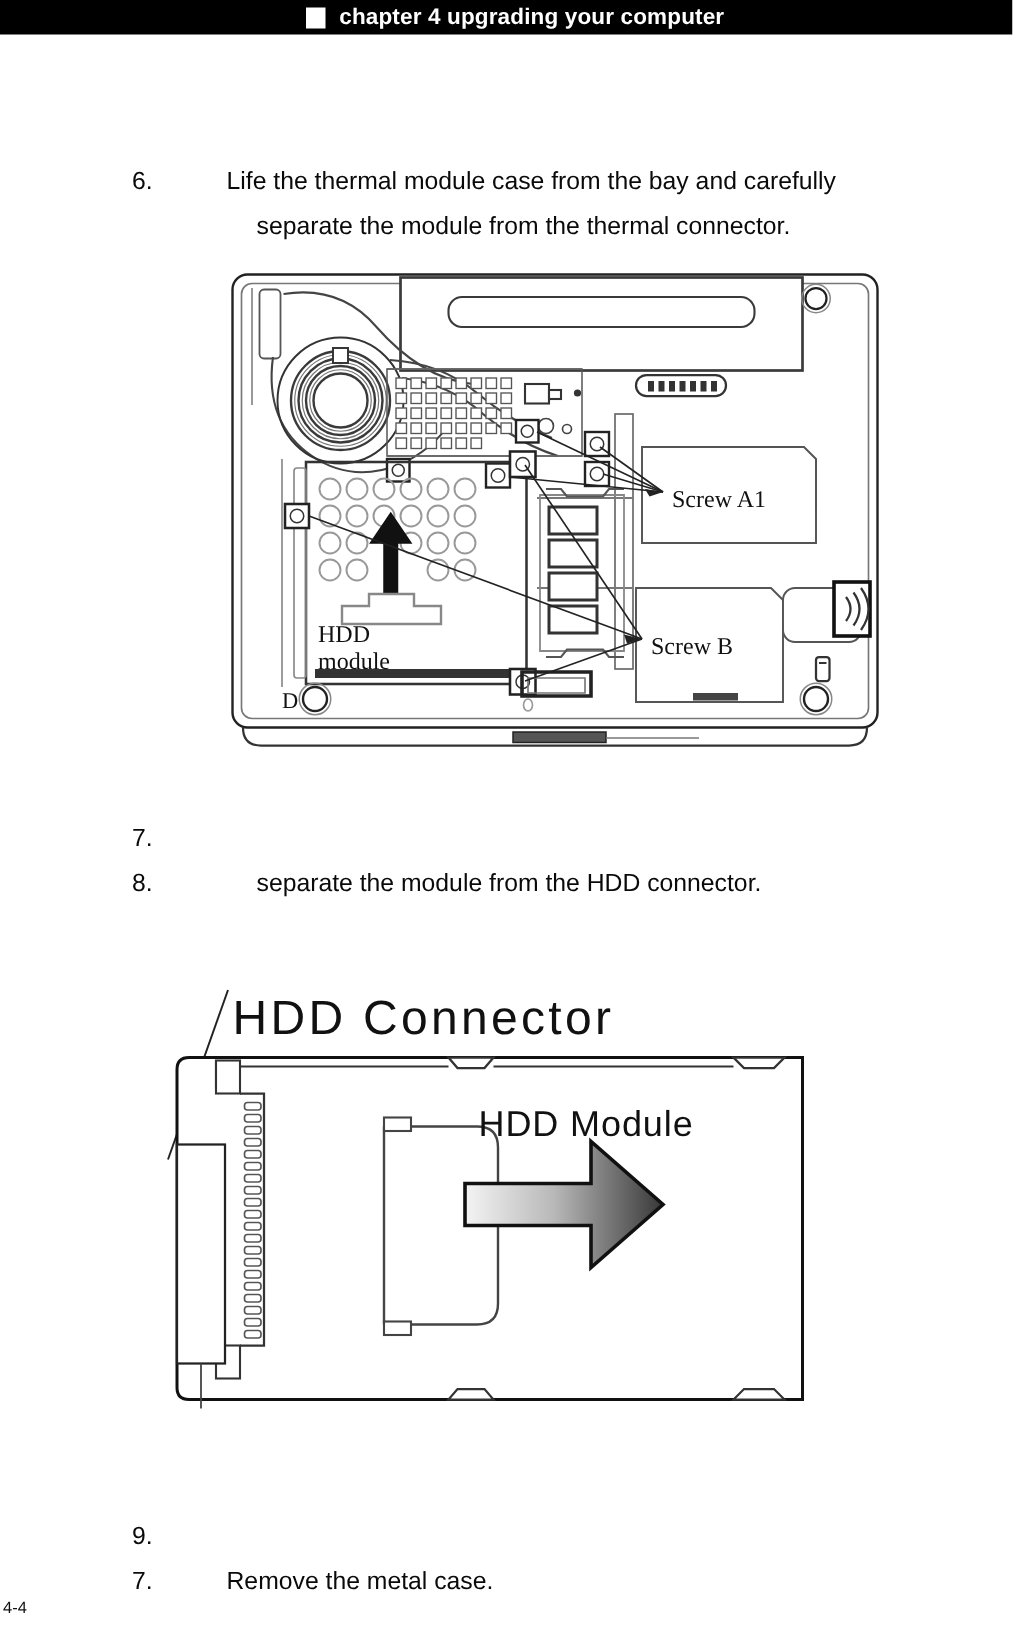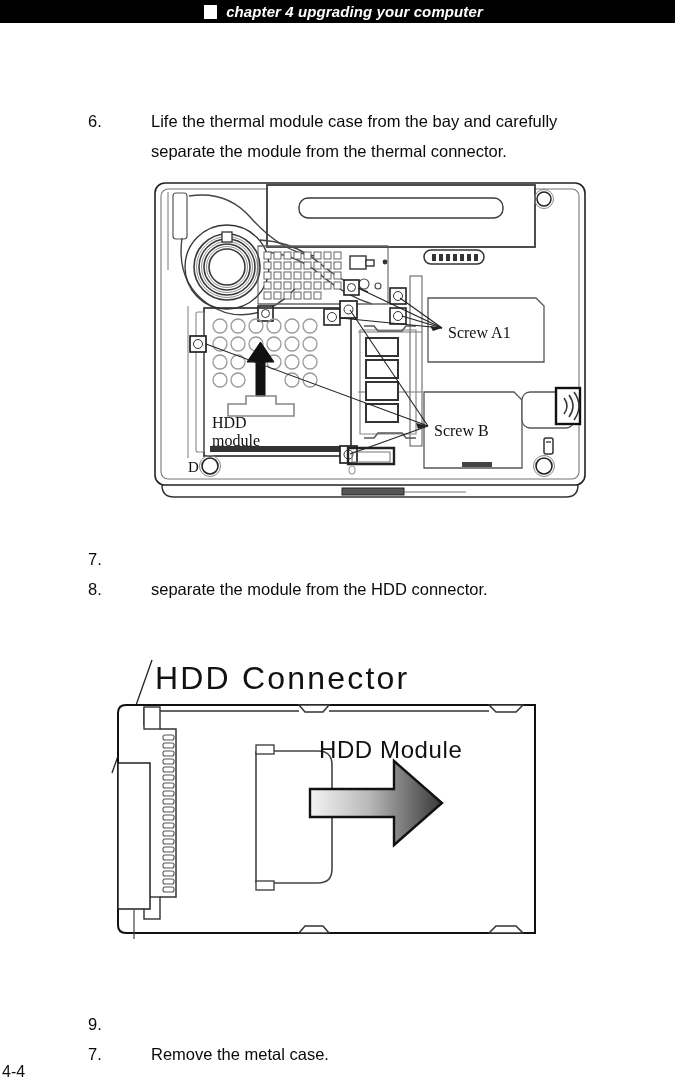--- a/index.html
+++ b/index.html
@@ -26,21 +26,20 @@
     background: #000000;
     display: flex;
     align-items: center;
     justify-content: center;
   }
   .header-inner {
     display: flex;
     align-items: flex-end;
     gap: 9px;
     transform: translateX(6px);
-    font-style: italic;
   }
   .header-square {
     width: 13px;
     height: 14px;
     background: #ffffff;
     display: block;
   }
   .header-title {
     color: #ffffff;
     font-size: 15px;
@@ -58,35 +57,35 @@
     line-height: 30px;
     color: #0a0a0a;
   }
   .step-num {
     width: 63px;
     flex: 0 0 63px;
   }
   .step-text {
     flex: 1 1 auto;
   }
-  .step-text .l2 { display: block; }
+  .step-text .l2 { display: block; margin-left: 20px; }
 
   #step6  { left: 88px;  top: 106px; width: 580px; }
   #step7  { left: 88px;  top: 544px; width: 580px; }
   #step8  { left: 88px;  top: 574px; width: 560px; }
   #step9  { left: 88px;  top: 1009px; width: 580px; }
   #step10 { left: 88px;  top: 1039px; width: 580px; }
 
   #step7 .step-text { padding-left: 8px; }
 
   .page-number {
     position: absolute;
     left: 2px;
     top: 1065px;
-    font-size: 16px;
+    font-size: 11px;
     line-height: 14px;
     color: #111;
   }
 
   
   #fig-notebook {
     position: absolute;
     left: 152px;
     top: 180px;
     width: 436px;

